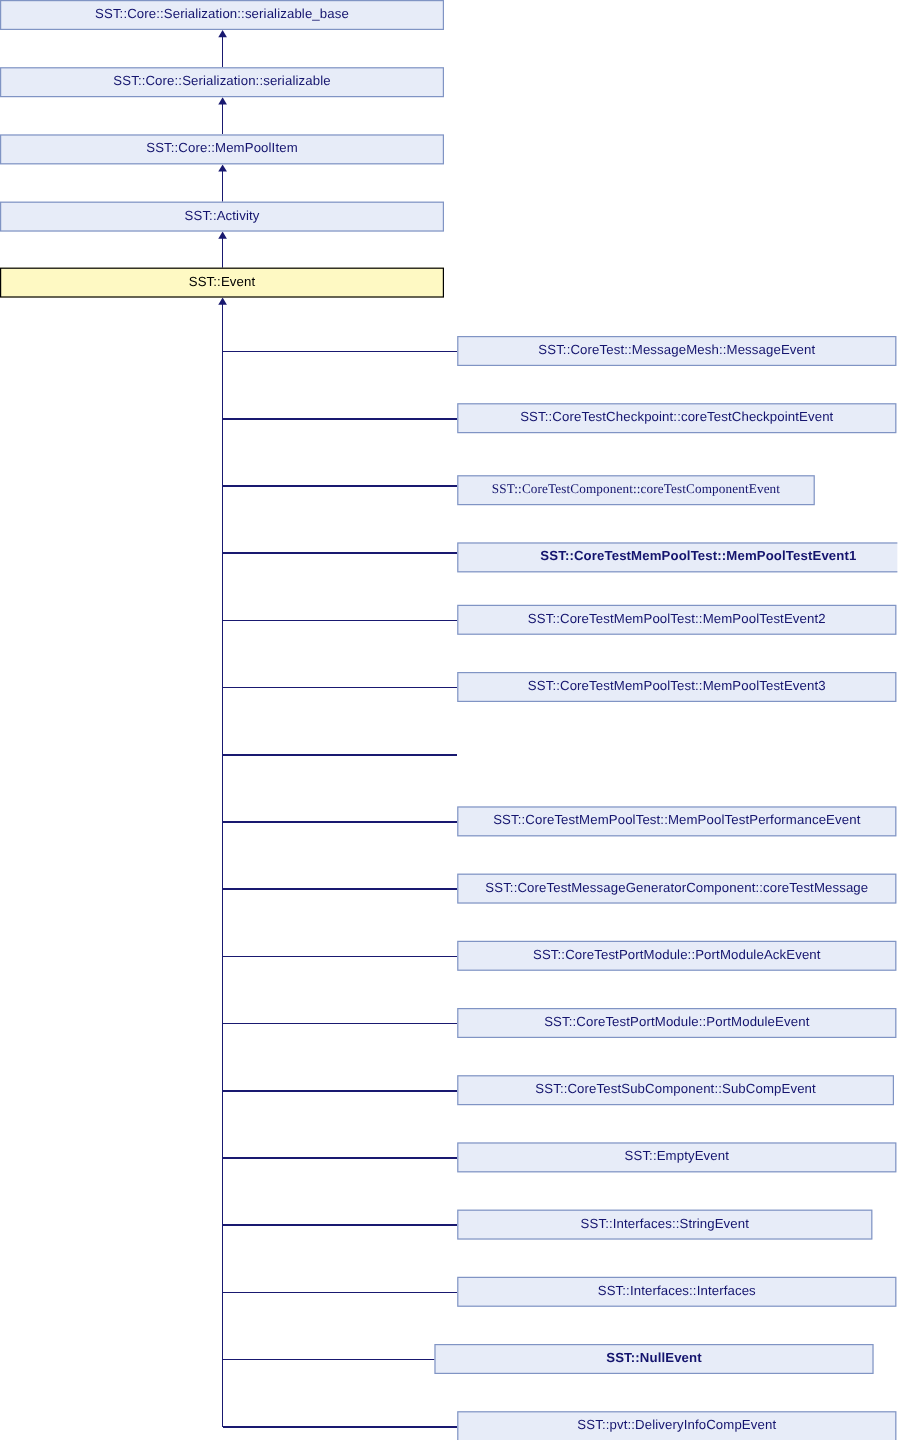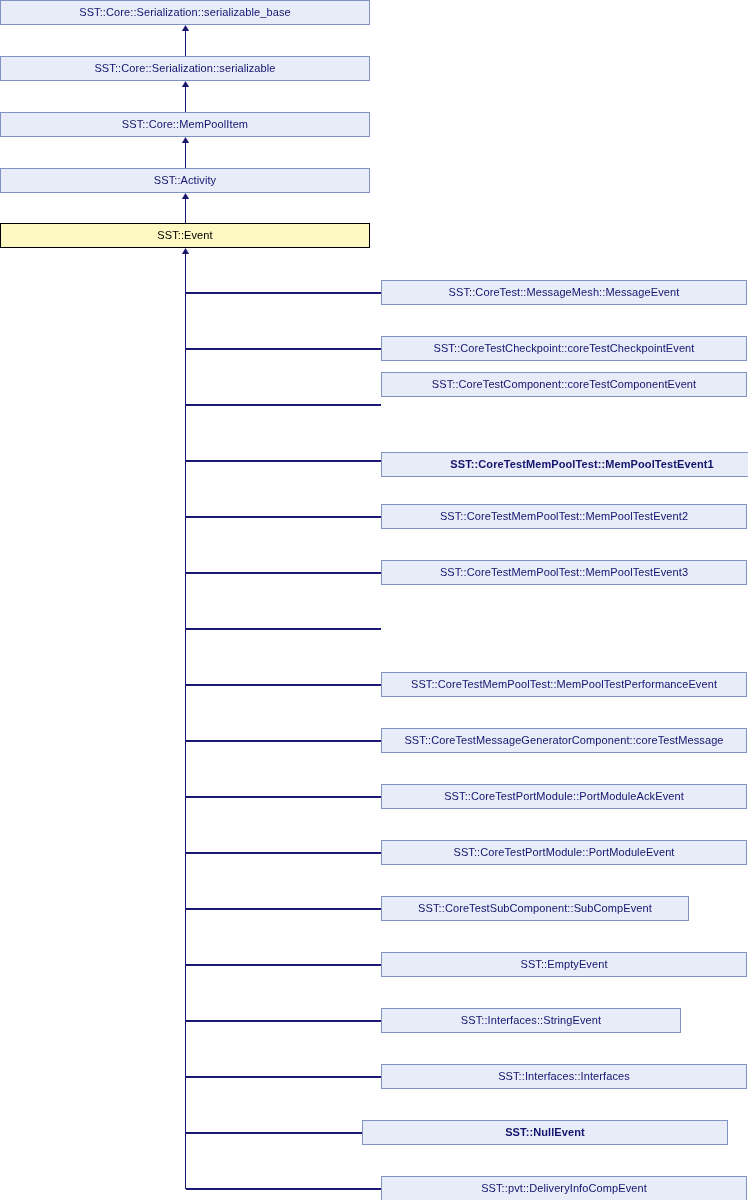--- a/index.html
+++ b/index.html
@@ -108,21 +108,21 @@
   </div>
 
   <div class="node" style="left:381px; top:280px; width:366px; height:25px;">
     <span class="node-label">SST::CoreTest::MessageMesh::MessageEvent</span>
   </div>
 
   <div class="node" style="left:381px; top:336px; width:366px; height:25px;">
     <span class="node-label">SST::CoreTestCheckpoint::coreTestCheckpointEvent</span>
   </div>
 
-  <div class="node" style="left:381px; top:372px; width:366px; height:25px;">
+  <div class="node" style="left:381px; top:396px; width:298px; height:25px;font-family:Liberation Serif, serif;">
     <span class="node-label">SST::CoreTestComponent::coreTestComponentEvent</span>
   </div>
 
   <div class="node" style="left:381px; top:452px; width:402px; height:25px;font-weight:bold;">
     <span class="node-label">SST::CoreTestMemPoolTest::MemPoolTestEvent1</span>
   </div>
 
   <div class="node" style="left:381px; top:504px; width:366px; height:25px;">
     <span class="node-label">SST::CoreTestMemPoolTest::MemPoolTestEvent2</span>
   </div>
@@ -141,29 +141,29 @@
   </div>
 
   <div class="node" style="left:381px; top:784px; width:366px; height:25px;">
     <span class="node-label">SST::CoreTestPortModule::PortModuleAckEvent</span>
   </div>
 
   <div class="node" style="left:381px; top:840px; width:366px; height:25px;">
     <span class="node-label">SST::CoreTestPortModule::PortModuleEvent</span>
   </div>
 
-  <div class="node" style="left:381px; top:896px; width:308px; height:25px;">
+  <div class="node" style="left:381px; top:896px; width:364px; height:25px;">
     <span class="node-label">SST::CoreTestSubComponent::SubCompEvent</span>
   </div>
 
   <div class="node" style="left:381px; top:952px; width:366px; height:25px;">
     <span class="node-label">SST::EmptyEvent</span>
   </div>
 
-  <div class="node" style="left:381px; top:1008px; width:300px; height:25px;">
+  <div class="node" style="left:381px; top:1008px; width:346px; height:25px;">
     <span class="node-label">SST::Interfaces::StringEvent</span>
   </div>
 
   <div class="node" style="left:381px; top:1064px; width:366px; height:25px;">
     <span class="node-label">SST::Interfaces::Interfaces</span>
   </div>
 
   <div class="node" style="left:362px; top:1120px; width:366px; height:25px;font-weight:bold;">
     <span class="node-label">SST::NullEvent</span>
   </div>

